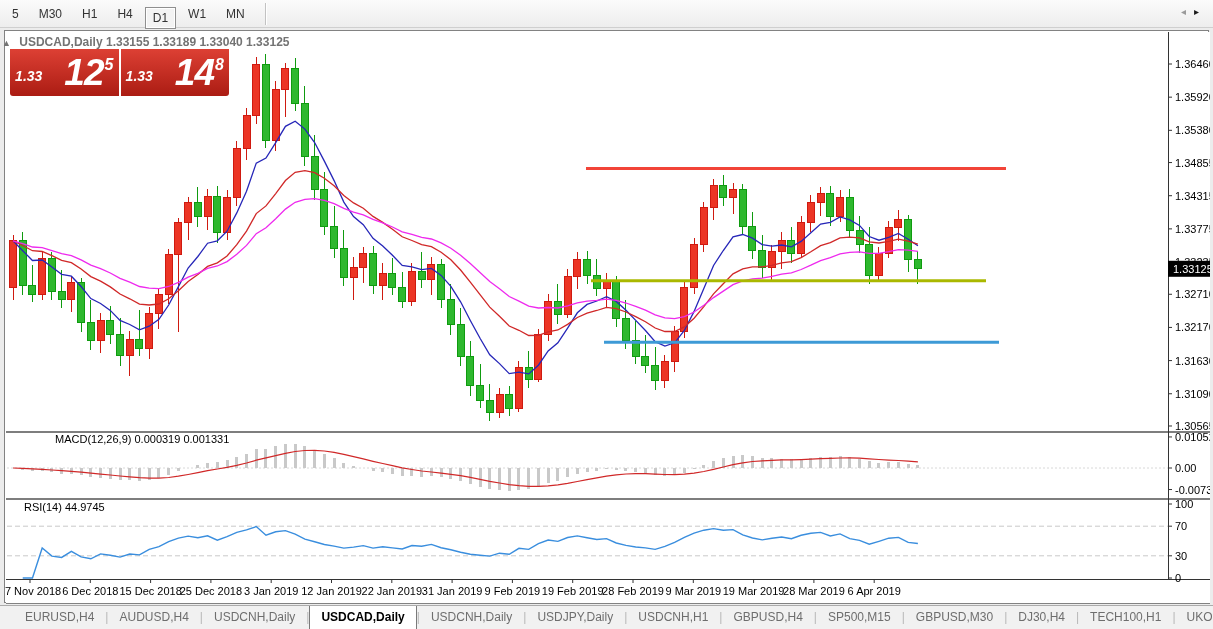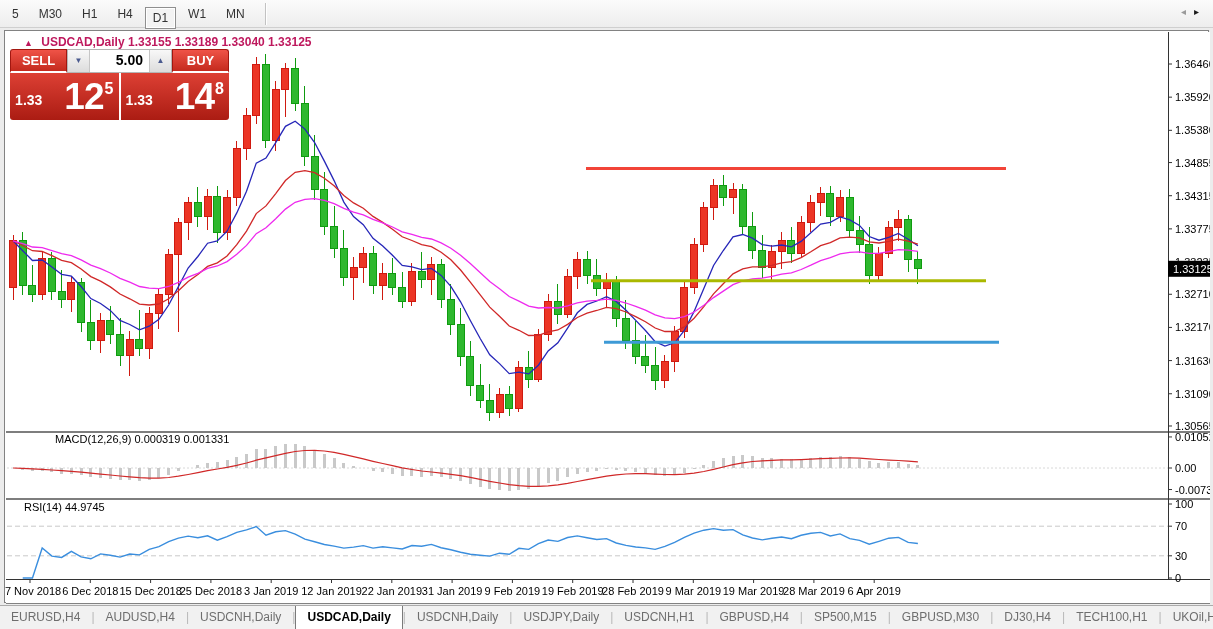--- a/index.html
+++ b/index.html
@@ -29,22 +29,22 @@
   .toolbar-sep { width:1px; height:22px; background:#c2c2c2; margin:0 10px;
     box-shadow:1px 0 0 #fff; }
   
   .chart-window {
     position:absolute; left:4px; top:30px; width:1205px; height:573px;
     background:#fff; border:1px solid #828282;
   }
   .chart-window svg { position:absolute; left:0; top:0; }
   
   .chart-header {
-    position:absolute; left:24px; top:35px; font-size:12px; font-weight:bold;
-    color:#be185d; white-space:nowrap; z-index:5;
+    position:absolute; left:2px; top:35px; font-size:12px; font-weight:bold;
+    color:#737373; white-space:nowrap; z-index:5;
   }
   .chart-header .tri { font-size:9px; margin-right:5px; }
   .pane-label {
     position:absolute; font-size:11px; color:#000; z-index:5; white-space:nowrap;
   }
   
   .trade-panel { position:absolute; left:10px; top:49px; width:219px; z-index:10; }
   .tp-row1 { display:flex; height:24px; }
   .tp-btn {
     width:57px; color:#fff; font-weight:bold; font-size:13px; text-align:center;
@@ -55,39 +55,39 @@
   .tp-btn.buy  { border-radius:0 3px 0 0; border-bottom:2px solid #fff; }
   .tp-spin { flex:1; display:flex; border:1px solid #b5b5b5; background:#fff; }
   .tp-spin-btn {
     width:22px; text-align:center; font-size:8px; line-height:22px; color:#4a5a8e;
     background:linear-gradient(#f8f8f8,#dcdcdc); cursor:pointer;
   }
   .tp-spin-btn.down { border-right:1px solid #c6c6c6; }
   .tp-spin-btn.up   { border-left:1px solid #c6c6c6; }
   .tp-spin-val { flex:1; text-align:right; padding-right:6px; font-size:14px;
     font-weight:bold; line-height:21px; color:#000; }
-  .tp-row2 { display:flex; gap:2px; height:47px; }
+  .tp-row2 { display:flex; gap:2px; height:47px;font-style:italic; }
   .tp-price {
     flex:1; display:flex; align-items:baseline; justify-content:center;
     background:linear-gradient(#dd4034,#ab1c13); color:#fff;
     padding-top:3px; cursor:pointer;
   }
   .tp-price.sellp { border-radius:0 0 0 3px; }
   .tp-price.buyp  { border-radius:0 0 3px 0; }
   .tp-price .frac { font-size:14px; font-weight:bold; margin-right:3px;
      position:relative; top:-4px;}
   .tp-price .big  { font-size:37px; font-weight:bold; letter-spacing:-1px;margin-left:19px; }
   .tp-price .sup  { font-size:16px; font-weight:bold; align-self:flex-start;
      margin-top:4px; margin-left:1px; }
   
   .tabbar {
     position:absolute; left:0; top:605px; width:1213px; height:24px;
     background:#f1f1f1; border-top:1px solid #ababab;
     display:flex; align-items:flex-end; padding-left:14px;
-    font-size:12px; color:#6e6e6e; overflow:hidden;justify-content:center;
+    font-size:12px; color:#6e6e6e; overflow:hidden;
   }
   .tab {
     padding:0 11px; line-height:21px; height:22px; white-space:nowrap; cursor:pointer;
   }
   .tab.active {
     background:#fff; color:#000; font-weight:bold;
     border:1px solid #7a7a7a; border-bottom:none; height:24px; line-height:23px;
   }
   .tab-sep { color:#b8b8b8; line-height:21px; height:22px; }
   .tab-arrows {
@@ -495,29 +495,20 @@
 <div class="chart-header">
   <span class="tri">▲</span>
   <span>USDCAD,Daily</span>
   <span id="hdr-quotes"> 1.33155 1.33189 1.33040 1.33125</span>
 </div>
 
 <div class="pane-label" style="left:12px; top:433px;padding-left:43px;">MACD(12,26,9) 0.000319 0.001331</div>
 <div class="pane-label" style="left:24px; top:501px;">RSI(14) 44.9745</div>
 
 <div class="trade-panel">
-  <div class="tp-row1">
-    <div class="tp-btn sell">SELL</div>
-    <div class="tp-spin">
-      <div class="tp-spin-btn down">▼</div>
-      <div class="tp-spin-val">5.00</div>
-      <div class="tp-spin-btn up">▲</div>
-    </div>
-    <div class="tp-btn buy">BUY</div>
-  </div>
   <div class="tp-row2">
     <div class="tp-price sellp">
       <span class="frac">1.33</span>
       <span class="big">12</span>
       <span class="sup">5</span>
     </div>
     <div class="tp-price buyp">
       <span class="frac">1.33</span>
       <span class="big">14</span>
       <span class="sup">8</span>

